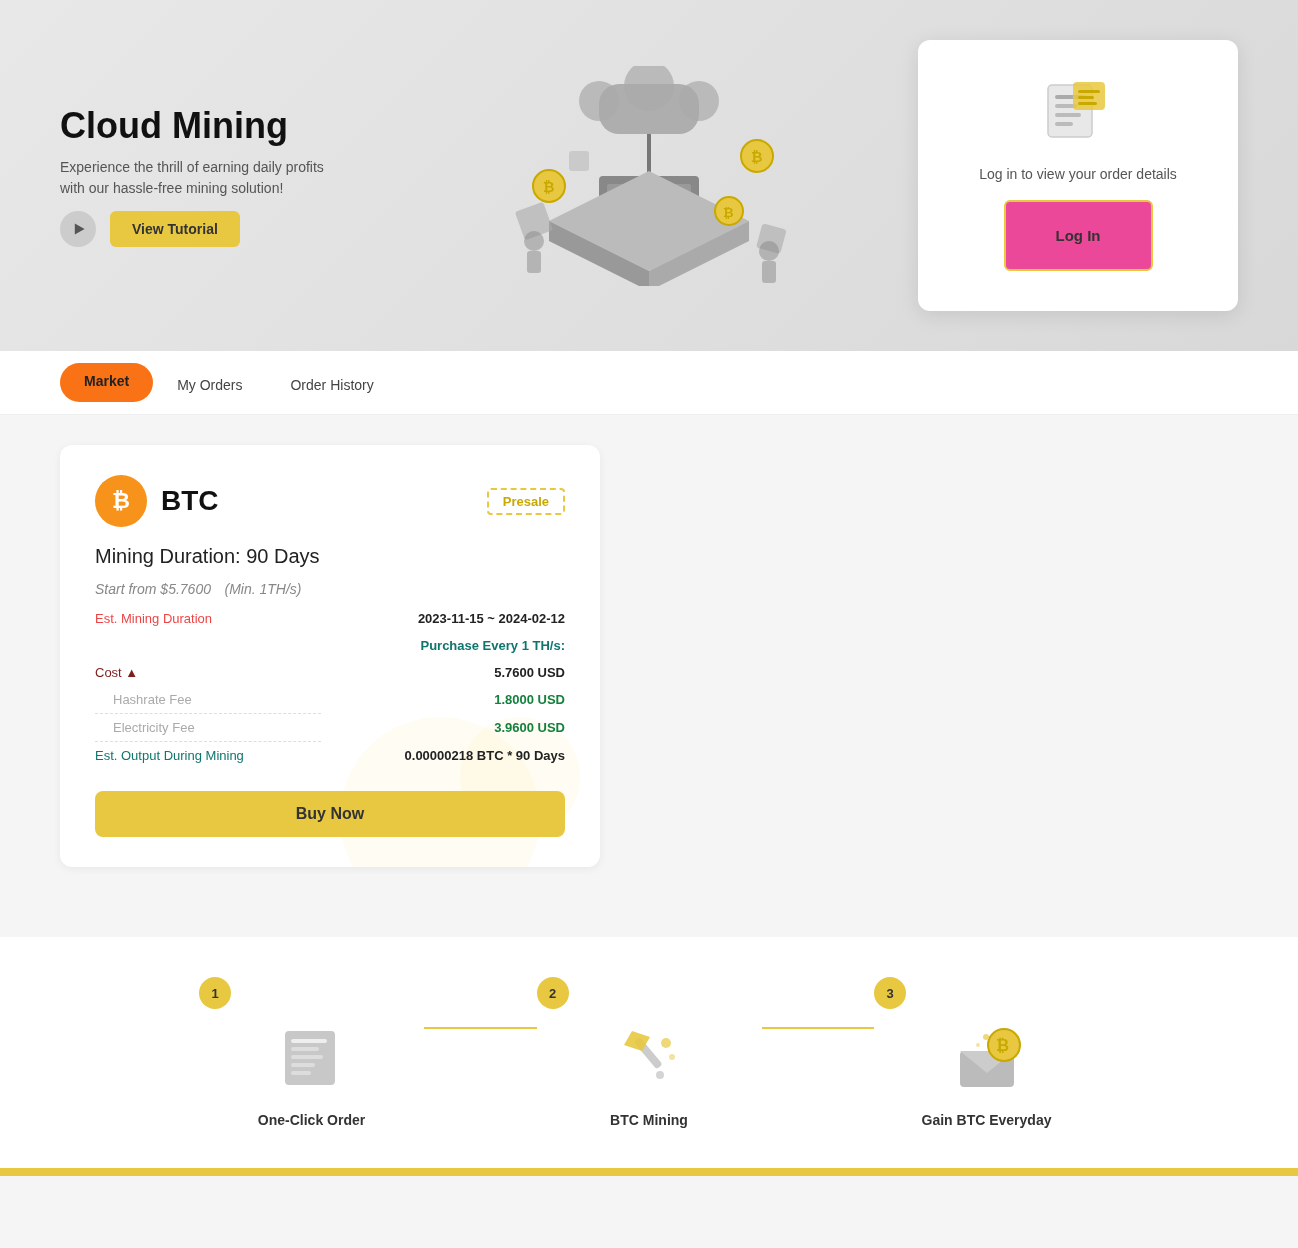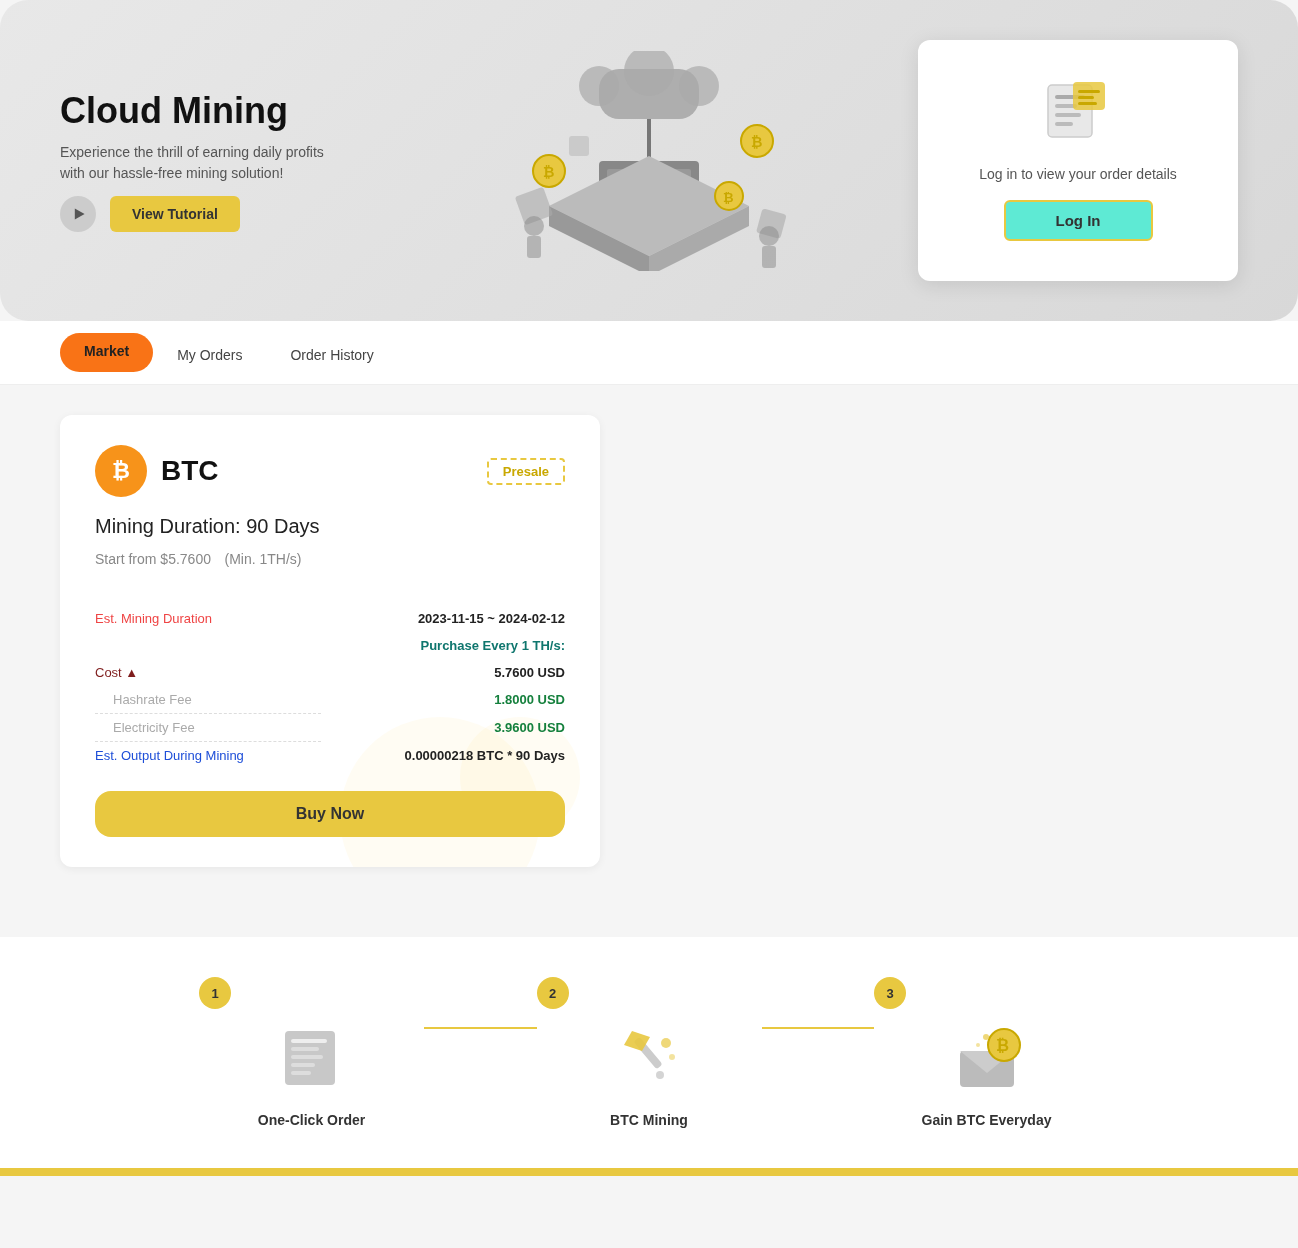--- a/index.html
+++ b/index.html
@@ -8,21 +8,20 @@
     
     .hero {
       background: linear-gradient(135deg, #e8e8e8 0%, #d8d8d8 100%);
       padding: 40px 60px;
       display: flex;
       align-items: center;
       justify-content: space-between;
       min-height: 260px;
       position: relative;
       overflow: hidden;
-      border-radius: 28px;
     }
     .hero-left { z-index: 2; }
     .hero-title { font-size: 36px; font-weight: 800; color: #111; margin-bottom: 10px; }
     .hero-subtitle { font-size: 14px; color: #555; max-width: 280px; margin-bottom: 12px; line-height: 1.5; }
     .hero-actions { display: flex; align-items: center; gap: 14px; }
     .play-btn {
       width: 36px; height: 36px; border-radius: 50%; background: #ccc;
       display: flex; align-items: center; justify-content: center; cursor: pointer; border: none;
     }
     .play-btn svg { width: 14px; height: 14px; fill: #555; margin-left: 2px; }
@@ -33,21 +32,21 @@
 
     
     .login-card {
       background: #fff; border-radius: 12px; padding: 40px 50px;
       box-shadow: 0 4px 20px rgba(0,0,0,0.1); z-index: 10; position: relative;
       display: flex; flex-direction: column; align-items: center; gap: 18px;
       min-width: 320px;
     }
     .login-card-text { font-size: 14px; color: #555; }
     .login-btn {
-      background: #5eead4; border: 2px solid #e8c840; padding: 10px 50px;
+      background: #ec4899; border: 2px solid #e8c840; padding: 25px 50px;
       border-radius: 6px; font-size: 15px; font-weight: 600; cursor: pointer; color: #333;
     }
 
     
     .nav-bar {
       background: #fff; padding: 0 60px;
       display: flex; align-items: center; gap: 0;
       border-bottom: 1px solid #eee;
     }
     .nav-tab {
@@ -69,34 +68,34 @@
       position: relative; overflow: hidden;
     }
     .card-header { display: flex; align-items: center; justify-content: space-between; margin-bottom: 18px; }
     .btc-icon { width: 52px; height: 52px; border-radius: 50%; background: #f7931a; display: flex; align-items: center; justify-content: center; font-size: 22px; color: #fff; font-weight: 900; margin-right: 14px; }
     .btc-label { font-size: 28px; font-weight: 800; color: #111; }
     .presale-badge {
       border: 2px dashed #e8c840; color: #c9a800; padding: 4px 14px;
       font-size: 13px; font-weight: 600; border-radius: 4px;
     }
     .mining-duration { font-size: 20px; font-weight: 400; margin-bottom: 8px; }
-    .start-from { font-size: 20px; font-weight: 800; margin-bottom: 36px; }
+    .start-from { font-size: 20px; font-weight: 800; margin-bottom: 6px; font-style: italic; }
     .start-from span { font-size: 14px; font-weight: 400; color: #888; }
 
     .info-table { width: 100%; border-collapse: collapse; font-size: 13px; }
     .info-table tr td { padding: 6px 0; }
     .info-table td:first-child { color: #ef4444; }
     .info-table td:last-child { text-align: right; font-weight: 600; color: #222; }
 
     .sub-row td:first-child { padding-left: 18px; color: #aaa; border-bottom: 1px dashed #ddd; }
     .sub-row td:last-child { color: #15803d; }
 
     .buy-btn {
       display: block; width: 100%; background: #e8c840; border: none;
-      padding: 14px; border-radius: 16px; font-size: 16px; font-weight: 700;
+      padding: 14px; border-radius: 8px; font-size: 16px; font-weight: 700;
       cursor: pointer; color: #333; margin-top: 22px; text-align: center;
     }
 
     
     .card-bg-circle {
       position: absolute; width: 200px; height: 200px; border-radius: 50%;
       background: rgba(255,200,50,0.06); bottom: -50px; right: 60px; z-index: 0;
       pointer-events: none;
     }
     .card-bg-circle2 {
@@ -233,21 +232,21 @@
       </tr>
       <tr class="sub-row">
         <td>Hashrate Fee</td>
         <td>1.8000 USD</td>
       </tr>
       <tr class="sub-row">
         <td>Electricity Fee</td>
         <td>3.9600 USD</td>
       </tr>
       <tr style="margin-top:10px;">
-        <td style="color:#1d4ed8;margin-left:32px;">Est. Output During Mining</td>
+        <td style="color:#0f766e;margin-left:32px;">Est. Output During Mining</td>
         <td>0.00000218 BTC * 90 Days</td>
       </tr>
     </tbody>
       </table>
 
     <button class="buy-btn">Buy Now</button>
   </div>
 </div>
 
 <div class="steps-section">

